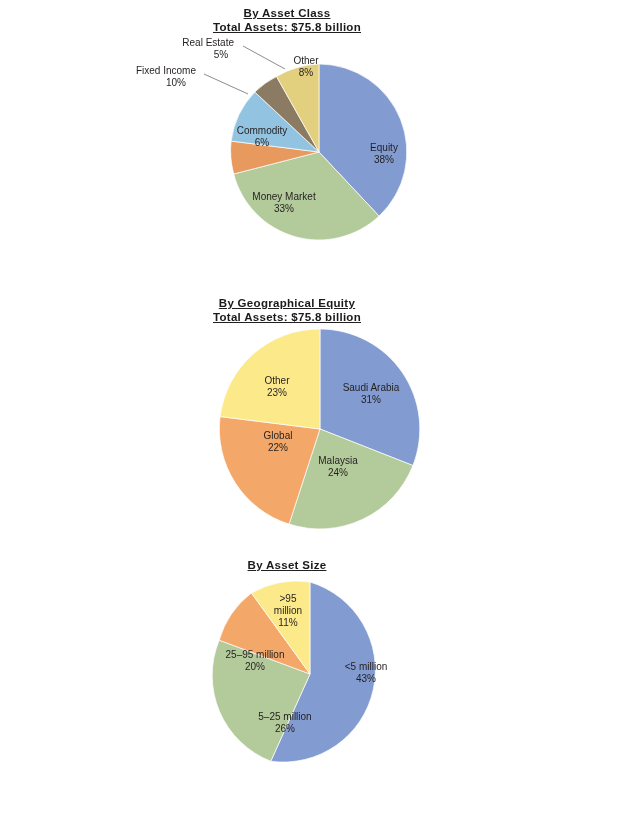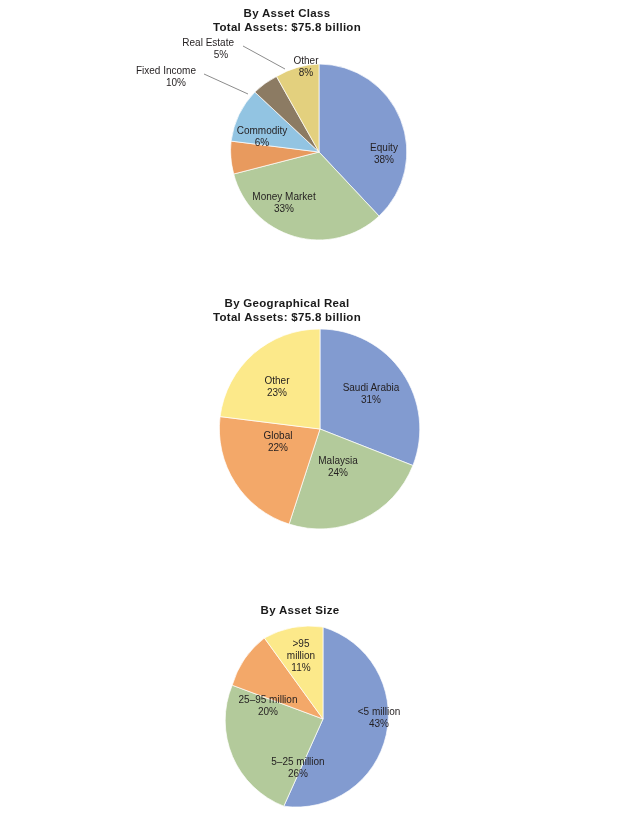--- a/index.html
+++ b/index.html
@@ -17,20 +17,21 @@
   }
   .page {
     position: relative;
     width: 638px;
     height: 837px;
   }
   .chart-block {
     position: absolute;
     left: 0;
     width: 574px;
+    text-decoration: underline;
   }
   .chart-title {
     text-align: center;
     font-size: 11.5px;
     font-weight: bold;
     line-height: 14px;
     letter-spacing: 0.3px;
     color: #1a1a1a;
   }
   .chart-title .line2 {
@@ -108,21 +109,21 @@
 
         <line class="leader" x1="204" y1="40" x2="248" y2="60"></line>
         <text class="slice-label-outside" x="196" y="40" text-anchor="end">Fixed Income</text>
         <text class="slice-label-outside" x="176" y="52" text-anchor="middle">10%</text>
       </svg>
     </div>
   </div>
 
   <div class="chart-block" style="top:296px;">
     <div class="chart-title">
-      <span>By Geographical Real</span>
+      <span>By Geographical Equity</span>
       <span class="line2">Total Assets: $75.8 billion</span>
     </div>
 
     <div class="pie-wrap" style="width:638px;height:220px;">
       <svg class="pie-svg" width="638" height="220" viewBox="0 0 638 220">
 
         <path class="pie-path" d="M 320 105 L 320 5 A 100 100 0 0 1 412.9 141.5 Z" fill="#829bd0"></path>
 
         <path class="pie-path" d="M 320 105 L 412.9 141.5 A 100 100 0 0 1 289.1 200.1 Z" fill="#b3ca9b"></path>
 
@@ -138,21 +139,21 @@
 
         <text class="slice-label" x="278" y="115" text-anchor="middle">Global</text>
         <text class="slice-label" x="278" y="127" text-anchor="middle">22%</text>
 
         <text class="slice-label" x="277" y="60" text-anchor="middle">Other</text>
         <text class="slice-label" x="277" y="72" text-anchor="middle">23%</text>
       </svg>
     </div>
   </div>
 
-  <div class="chart-block" style="top:603px;padding-left:13px;">
+  <div class="chart-block" style="top:558px;">
     <div class="chart-title">
       <span>By Asset Size</span>
     </div>
 
     <div class="pie-wrap" style="width:638px;height:210px;">
       <svg class="pie-svg" width="638" height="210" viewBox="0 0 638 210">
 
         <path class="pie-path" d="M 310 102 L 310 10 A 92 92 0 0 1 270.8 189.2 Z" fill="#829bd0"></path>
 
         <path class="pie-path" d="M 310 102 L 270.8 189.2 A 92 92 0 0 1 219.2 68.2 Z" fill="#b3ca9b"></path>

